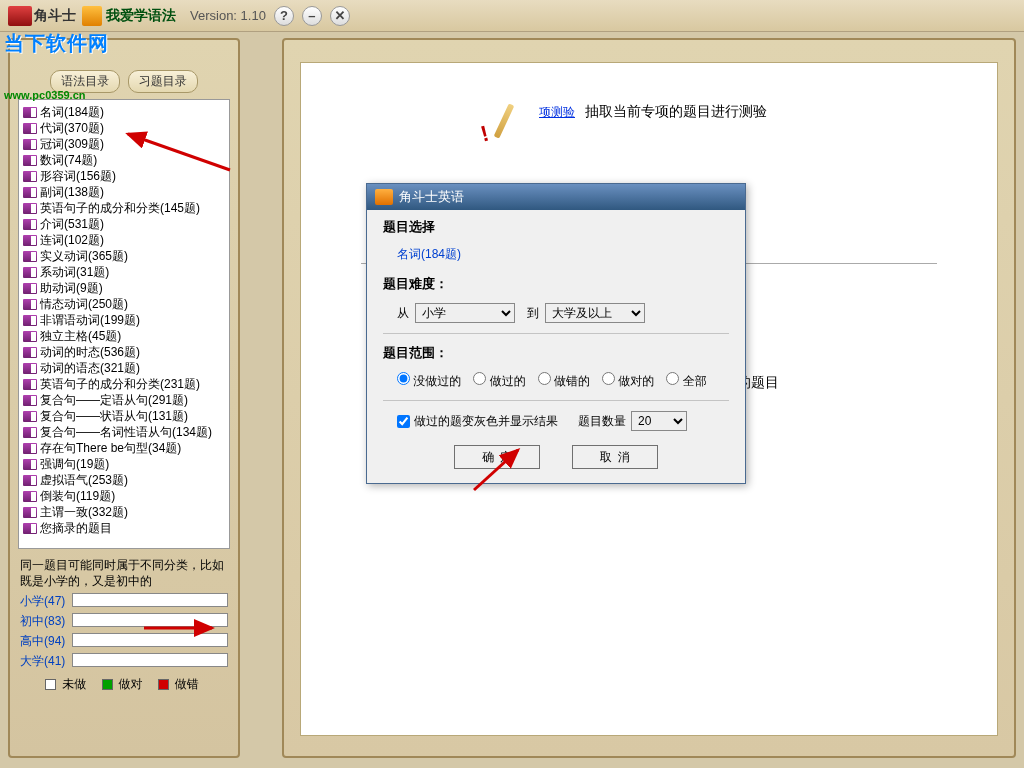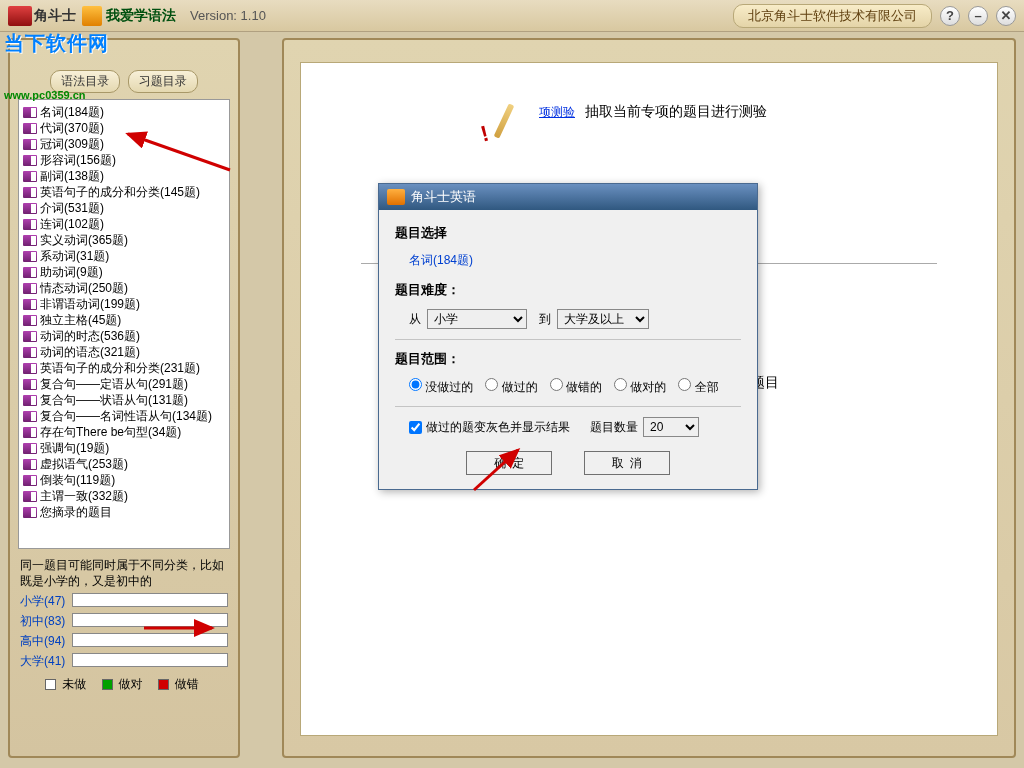--- a/index.html
+++ b/index.html
@@ -31,24 +31,24 @@
 .sq { display: inline-block; width: 11px; height: 11px; vertical-align: middle; margin-right: 2px; border: 1px solid #666; }
 .main { position: absolute; left: 282px; top: 38px; width: 734px; height: 720px; background: linear-gradient(#e0d4b0, #d8c8a4); border: 2px solid #a08858; border-radius: 4px; }
 .panel { background: #fff; margin: 22px 16px; height: 674px; border: 1px solid #b8a878; padding: 40px 0 0; position: relative; }
 .panel .heading { text-align: center; font-size: 16px; margin-bottom: 30px; }
 .panel .heading .cur { color: #800080; font-weight: bold; margin-left: 14px; }
 .panel .row { display: flex; align-items: flex-start; margin: 0 0 40px 180px; }
 .panel .row .icn { width: 40px; height: 40px; margin-right: 18px; position: relative; }
 .panel .row .link { color: #0030e0; text-decoration: underline; margin-right: 10px; cursor: pointer; font-size: 12px; }
 .panel .row .desc { color: #000; font-size: 14px; }
 .panel hr { margin: 10px 60px 30px; border: none; border-top: 1px solid #aaa; }
-.dialog { position: absolute; left: 378px; top: 183px; width: 380px; background: #f0f0f0; border: 1px solid #4a6a90; box-shadow: 2px 2px 8px rgba(0,0,0,.3); z-index: 20; font-family: "Microsoft YaHei", sans-serif; }
+.dialog { position: absolute; left: 366px; top: 183px; width: 380px; background: #f0f0f0; border: 1px solid #4a6a90; box-shadow: 2px 2px 8px rgba(0,0,0,.3); z-index: 20; font-family: "Microsoft YaHei", sans-serif; }
 .dialog .dtitle { background: linear-gradient(#6a90c0, #305880); color: #fff; padding: 4px 8px; font-size: 13px; display: flex; align-items: center; }
 .dialog .dtitle .di { width: 18px; height: 16px; background: linear-gradient(#ffb040, #e07000); border-radius: 2px; margin-right: 6px; }
-.dialog .body { padding: 14px 16px 14px; }
+.dialog .body { padding: 8px 16px 14px; }
 .dialog .sec { font-weight: bold; font-size: 13px; margin-bottom: 10px; color: #000; }
 .dialog .crumb { color: #0040d0; margin: 0 0 12px 14px; font-size: 12px; }
 .dialog .fldrow { margin: 0 0 10px 14px; display: flex; align-items: center; font-size: 12px; }
 .dialog .fldrow label { margin-right: 6px; }
 .dialog select { border: 1px solid #888; padding: 1px 2px; font-size: 12px; height: 20px; }
 .dialog hr { border: none; border-top: 1px solid #c4c4c4; margin: 6px 0 10px; }
 .dialog .radio-row { margin: 0 0 10px 14px; font-size: 12px; }
 .dialog .radio-row label { margin-right: 12px; }
 .dialog .chkrow { margin: 0 0 14px 14px; font-size: 12px; display: flex; align-items: center; }
 .dialog .chkrow span.lbl { margin-left: 4px; margin-right: 20px; }
@@ -64,21 +64,20 @@
 </style>
 </head>
 <body>
 
 <div class="titlebar">
   <span class="logo1"></span>
   <span class="brand">角斗士</span>
   <span class="logo2"></span>
   <span class="subtitle">我爱学语法</span>
   <span class="version">Version: 1.10</span>
-  <span class="company">北京角斗士软件技术有限公司</span>
   <span class="winbtn">?</span>
   <span class="winbtn">–</span>
   <span class="winbtn">✕</span>
 </div>
 
 <div class="wmark">
   <div class="p1">当下软件网</div>
   <div class="p2">www.pc0359.cn</div>
 </div>
 
@@ -92,20 +91,24 @@
         <span class="book"></span>
         <span>名词(184题)</span>
       </div>
       <div class="item">
         <span class="book"></span>
         <span>代词(370题)</span>
       </div>
       <div class="item">
         <span class="book"></span>
         <span>冠词(309题)</span>
+      </div>
+      <div class="item">
+        <span class="book"></span>
+        <span>数词(74题)</span>
       </div>
       <div class="item">
         <span class="book"></span>
         <span>形容词(156题)</span>
       </div>
       <div class="item">
         <span class="book"></span>
         <span>副词(138题)</span>
       </div>
       <div class="item">
@@ -255,21 +258,21 @@
     <span>角斗士英语</span>
   </div>
   <div class="body">
     <div class="sec">题目选择</div>
     <div class="crumb">名词(184题)</div>
     <div class="sec">题目难度：</div>
     <div class="fldrow">
       <label>从</label>
       <select style="width:100px"><option>小学</option></select>
       <label style="margin-left:12px">到</label>
-      <select style="width:92px"><option>大学及以上</option></select>
+      <select style="width:100px"><option>大学及以上</option></select>
     </div>
     <hr>
     <div class="sec">题目范围：</div>
     <div class="radio-row" id="radios"><label><input type="radio" name="rng" checked="" style=""> 没做过的</label><label><input type="radio" name="rng" style=""> 做过的</label><label><input type="radio" name="rng" style=""> 做错的</label><label><input type="radio" name="rng" style=""> 做对的</label><label><input type="radio" name="rng" style=""> 全部</label></div>
     <hr>
     <div class="chkrow">
       <input type="checkbox" checked="" style="">
       <span class="lbl">做过的题变灰色并显示结果</span>
       <span>题目数量</span>
       <select style="width:56px;margin-left:5px"><option>20</option></select>

